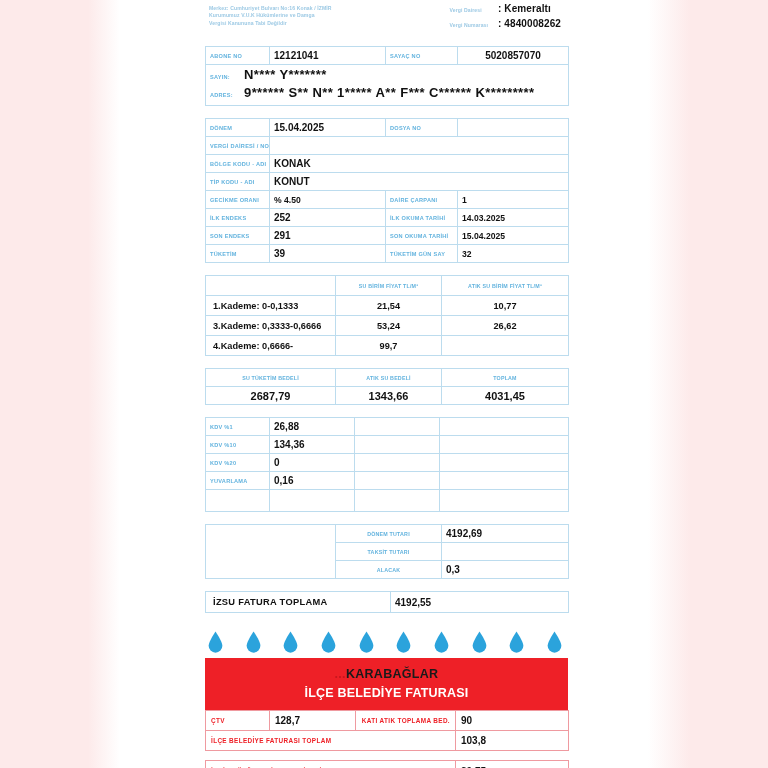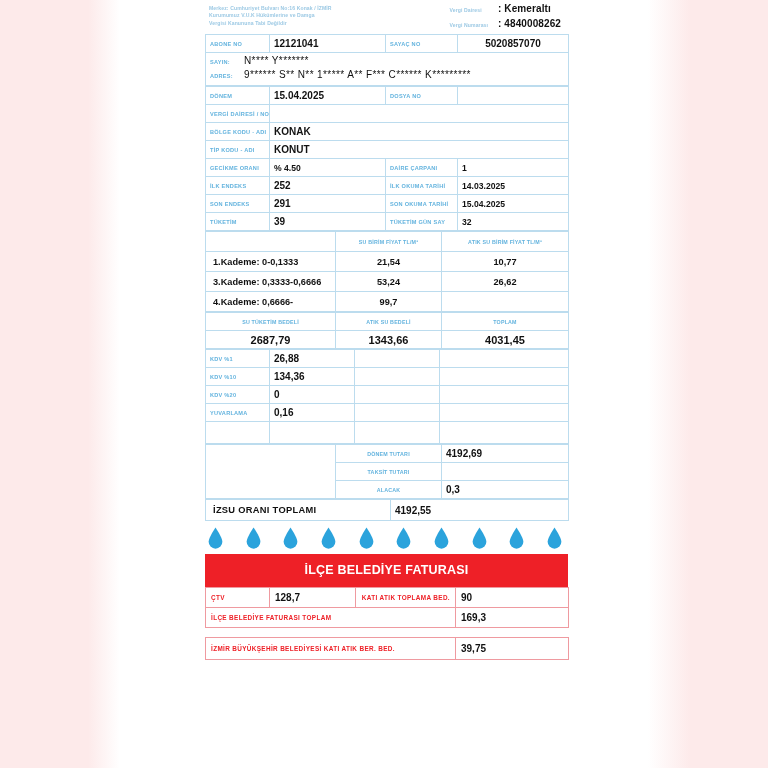--- a/index.html
+++ b/index.html
@@ -26,38 +26,38 @@
     letter-spacing:.1px;line-height:1.5;align-items:center;
   }
   .hdr-l div,.hdr-r div{white-space:nowrap;}
   .hdr-r{display:table;margin-right:6px;}
   .hdr-r div{display:table-row;}
   .hdr-r span{display:table-cell;padding-right:10px;}
   .hdr-r span.val{padding-right:0;}
 
   
   .tbl{
-    margin:0 10px;border:1px solid #bcdcee;border-bottom:none;
+    margin:12px 10px;border:1px solid #bcdcee;border-bottom:none;
     border-collapse:collapse;width:363px;table-layout:fixed;
   }
   .tbl td{
     border:1px solid #bcdcee;
     padding:2px 4px;height:13px;vertical-align:middle;
   }
   .lbl{
     color:#63b3de;font-size:5.6px;font-weight:bold;
     letter-spacing:.25px;text-transform:uppercase;white-space:nowrap;
   }
   .val{color:#111111;font-size:10px;font-weight:bold;}
   .val-s{color:#111111;font-size:8.6px;font-weight:bold;}
 
   .sayin-cell{height:37px;vertical-align:top;padding-top:4px;}
   .sayin-row{display:flex;align-items:baseline;margin-bottom:3px;}
   .sayin-row .k{color:#63b3de;font-size:5.6px;font-weight:bold;letter-spacing:.25px;width:34px;flex:0 0 34px;}
-  .sayin-row .v{color:#111;font-size:10px;font-weight:normal;letter-spacing:.4px;}
+  .sayin-row .v{color:#111;font-size:13px;font-weight:bold;letter-spacing:.4px;}
 
   .ctr{text-align:center;}
   .lbl-c{color:#63b3de;font-size:5.3px;font-weight:bold;letter-spacing:.2px;text-align:center;text-transform:uppercase;}
 
   .kad td{height:15px;}
   .kad .name{font-size:9.2px;font-weight:bold;color:#111;padding-left:7px;}
   .kad .num{font-size:9.2px;font-weight:bold;color:#111;text-align:center;}
 
   .big{font-size:11px;font-weight:bold;color:#111;text-align:center;}
 
@@ -308,21 +308,21 @@
   </tbody>
       </table>
 
   <table class="tbl" style="border-bottom:1px solid #bcdcee">
     <colgroup>
           <col style="width:185px">
           <col style="width:178px">
         </colgroup>
     <tbody>
           <tr>
-      <td style="height:16px;font-size:9.3px;font-weight:bold;color:#111;letter-spacing:.3px;padding-left:7px">İZSU ORANI TOPLAMI</td>
+      <td style="height:16px;font-size:9.3px;font-weight:bold;color:#111;letter-spacing:.3px;padding-left:7px">İZSU FATURA TOPLAMA</td>
       <td class="val">4192,55</td>
     </tr>
   </tbody>
       </table>
 
   <div class="drops">
     <svg class="drop" viewBox="0 0 24 34">
           <path d="M12 0 C12 0 23 16 23 23 A11 11 0 0 1 1 23 C1 16 12 0 12 0Z" fill="#2ba3dc"></path>
         </svg>
     <svg class="drop" viewBox="0 0 24 34">
@@ -348,40 +348,43 @@
         </svg>
     <svg class="drop" viewBox="0 0 24 34">
           <path d="M12 0 C12 0 23 16 23 23 A11 11 0 0 1 1 23 C1 16 12 0 12 0Z" fill="#2ba3dc"></path>
         </svg>
     <svg class="drop" viewBox="0 0 24 34">
           <path d="M12 0 C12 0 23 16 23 23 A11 11 0 0 1 1 23 C1 16 12 0 12 0Z" fill="#2ba3dc"></path>
         </svg>
   </div>
 
   <div class="redbox">
+    <div class="red-town">
+      <span class="dots">...</span><span>KARABAĞLAR</span>
+    </div>
     <div class="red-sub">İLÇE BELEDİYE FATURASI</div>
   </div>
 
   <table class="rtbl">
     <colgroup>
           <col style="width:64px">
           <col style="width:86px">
           <col style="width:100px">
           <col style="width:113px">
         </colgroup>
     <tbody>
           <tr>
       <td class="rlbl">ÇTV</td>
       <td class="rval">128,7</td>
       <td class="rlbl" style="text-align:right">KATI ATIK TOPLAMA BED.</td>
       <td class="rval">90</td>
     </tr>
     <tr>
       <td class="rlbl" colspan="3">İLÇE BELEDİYE FATURASI TOPLAM</td>
-      <td class="rval">169,3</td>
+      <td class="rval">103,8</td>
     </tr>
   </tbody>
       </table>
 
   <div class="gap"></div>
 
   <table class="rtbl">
     <colgroup>
           <col style="width:250px">
           <col style="width:113px">

